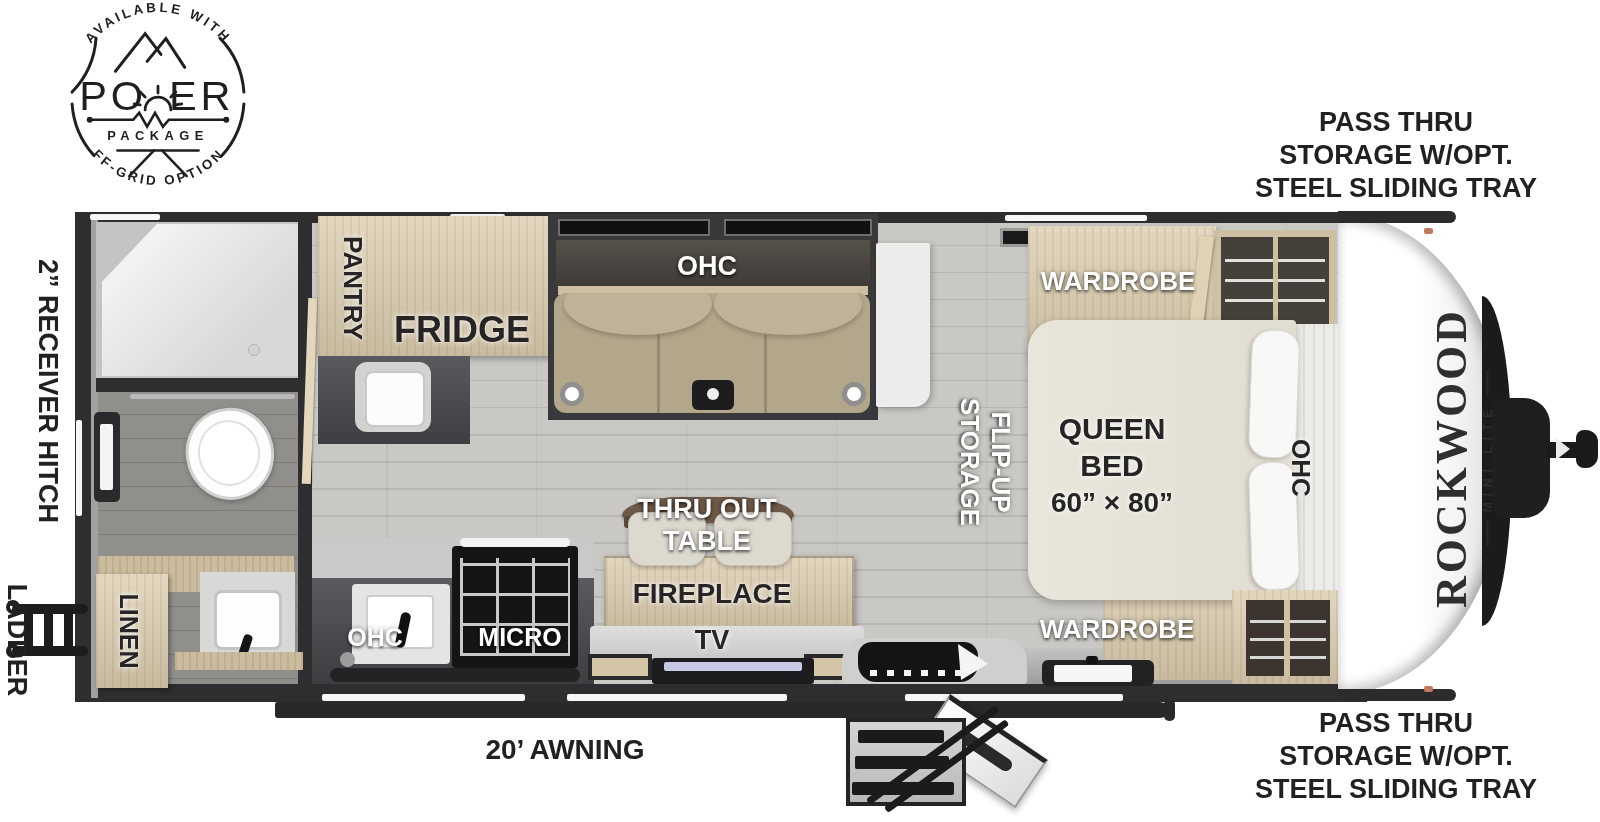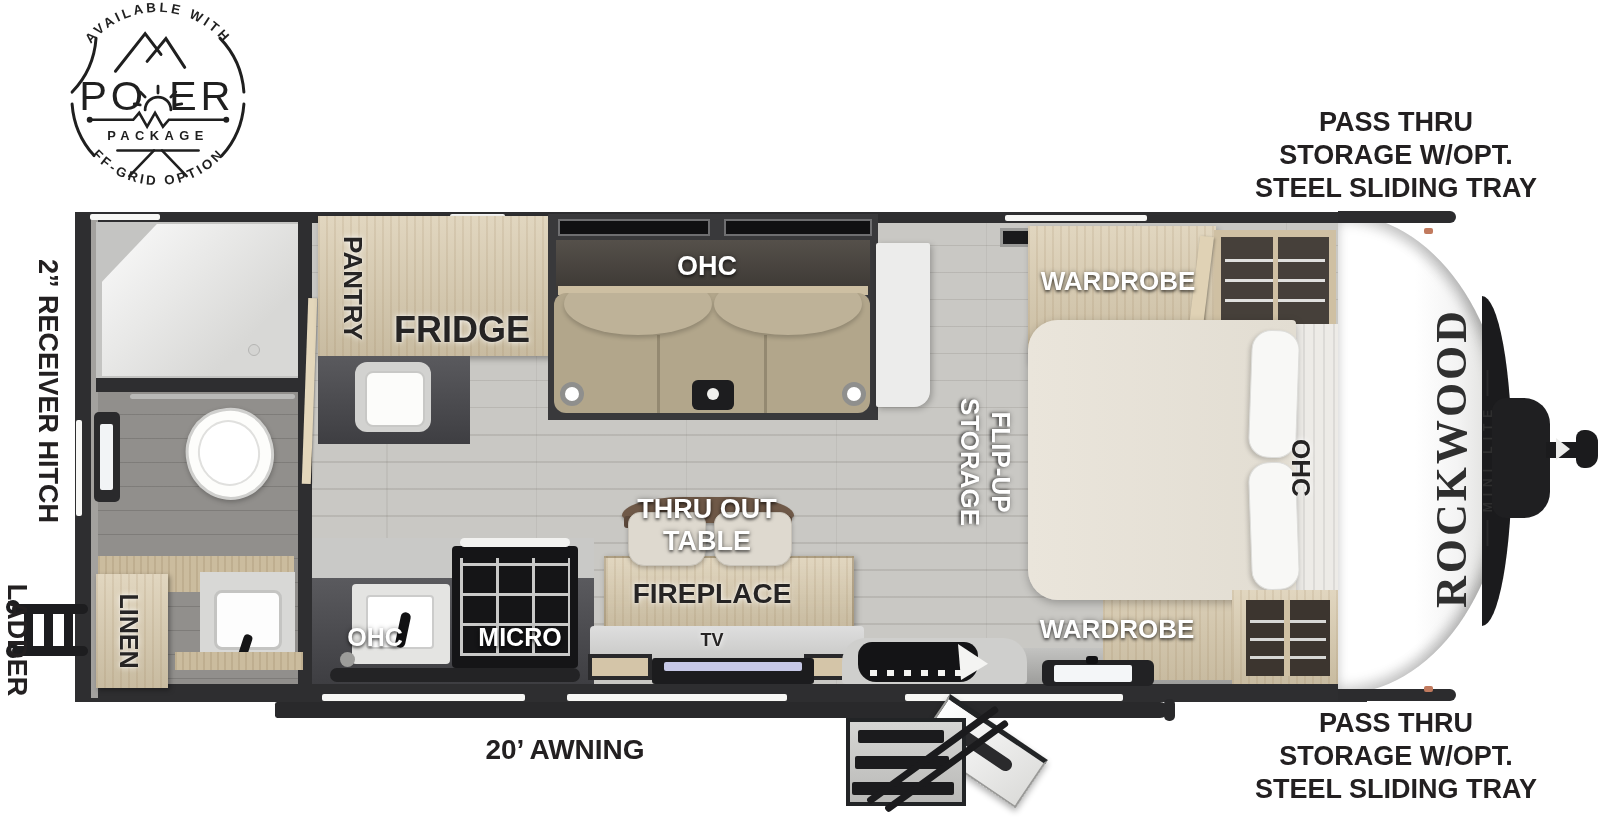--- a/index.html
+++ b/index.html
@@ -244,27 +244,32 @@
   <div class="lbl dk v90" style="left:352px;top:288px;">PANTRY</div>
   <div class="lbl dk" style="left:462px;top:330px;font-size:36px;">FRIDGE</div>
   <div class="lbl wh" style="left:707px;top:266px;font-size:27px;">OHC</div>
   <div class="lbl wh" style="left:707px;top:356px;font-size:27px;line-height:33px;">
   </div>
   <div class="lbl wh" style="left:1118px;top:281px;">WARDROBE</div>
   <div class="lbl wh v90" style="left:985px;top:462px;line-height:31px;">
     <div>FLIP-UP</div>
     <div>STORAGE</div>
   </div>
+  <div class="lbl dk" style="left:1112px;top:465px;font-size:30px;line-height:37px;">
+    <div ind="rooms.bed_line1">QUEEN</div>
+    <div>BED</div>
+    <div style="font-size:28px;">60” × 80”</div>
+  </div>
   <div class="lbl dk v90" style="left:1300px;top:468px;">OHC</div>
   <div class="lbl wh" style="left:707px;top:525px;font-size:27px;line-height:32px;">
     <div>THRU OUT</div>
     <div>TABLE</div>
   </div>
   <div class="lbl dk" style="left:712px;top:594px;font-size:28px;">FIREPLACE</div>
-  <div class="lbl dk" style="left:712px;top:640px;font-size:18px;">TV</div>
+  <div class="lbl dk" style="left:712px;top:640px;font-size:27px;">TV</div>
   <div class="lbl dk v90" style="left:128px;top:631px;font-size:25px;">LINEN</div>
   <div class="lbl wh" style="left:375px;top:637px;font-size:25px;">OHC</div>
   <div class="lbl wh" style="left:520px;top:637px;font-size:25px;">MICRO</div>
   <div class="lbl wh" style="left:1117px;top:629px;">WARDROBE</div>
 
   <div class="lbl v270" style="left:1460px;top:458px;z-index:30;">
     <div class="brand1">ROCKWOOD</div>
     <div class="brandsub">
       <span class="rule"></span>
       <span>MINI LITE</span>

